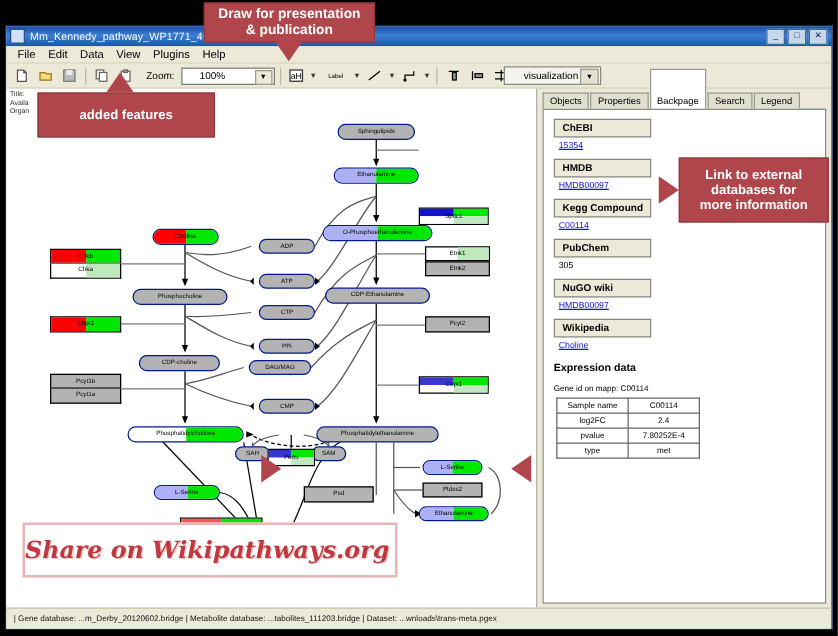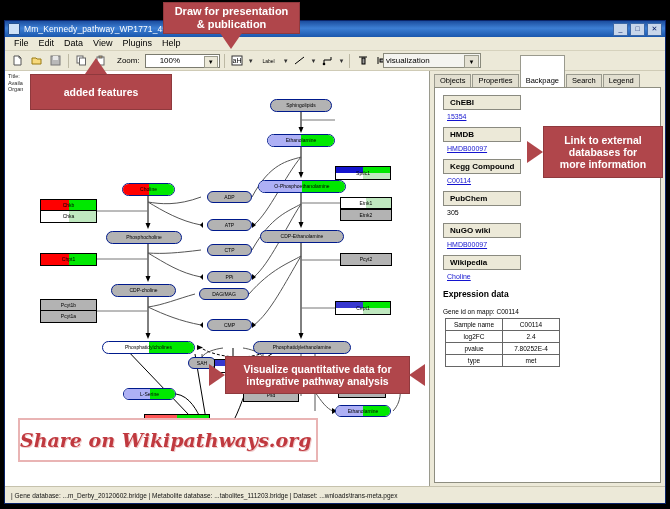--- a/index.html
+++ b/index.html
@@ -24,22 +24,22 @@
   .toolbar{height:20px;background:#ece9d8;border-bottom:1px solid #cfcbb6;display:flex;align-items:center;
            padding-left:4px;box-sizing:border-box;gap:2px;position:relative;}
   .tbicon{width:15px;height:15px;border:1px solid transparent;display:flex;align-items:center;justify-content:center;}
   .tbsep{width:1px;height:14px;background:#bdb9a4;margin:0 2px;}
   .zoomlabel{font-size:8px;margin:0 3px 0 6px;}
   .zoomsel{width:75px;height:14px;background:#fff;border:1px solid #7b7b6f;font-size:8px;
            display:flex;align-items:center;padding-left:14px;box-sizing:border-box;position:relative;}
   .zoomsel .arrow{position:absolute;right:1px;top:1px;width:12px;height:10px;background:#ece9d8;
            border:1px solid #9b9b8c;display:flex;align-items:center;justify-content:center;font-size:6px;}
   .ddarrow{font-size:6px;margin:0 1px 0 0;color:#333;}
-  .vis-sel{position:absolute;right:184px;top:2px;width:98px;height:15px;background:#f4f4f0;border:1px solid #8a8a7c;
-           font-size:8px;display:flex;align-items:center;padding-left:2px;box-sizing:border-box;}
+  .vis-sel{position:absolute;right:184px;top:2px;width:78px;height:15px;background:#f4f4f0;border:1px solid #8a8a7c;
+           font-size:8px;display:flex;align-items:center;padding-left:15px;box-sizing:border-box;}
   .vis-sel .arrow{position:absolute;right:1px;top:1px;width:13px;height:11px;background:#e4e1d3;
            border:1px solid #9b9b8c;display:flex;align-items:center;justify-content:center;font-size:6px;}
 
   
   .body{position:absolute;left:0;right:0;top:50px;bottom:16px;display:flex;}
   .canvas{position:relative;width:424px;background:#fff;border-right:1px solid #9a9a8e;overflow:hidden;}
   .sidepanel{flex:1;background:#ece9d8;position:relative;}
 
   .canvas-info{position:absolute;left:3px;top:2px;font-size:5.5px;line-height:6.5px;color:#2a2a2a;}
 
@@ -549,24 +549,20 @@
   </div>
   <div class="arrow-up" style="left:85px;top:58px;"></div>
 
   <div class="callout" style="left:543px;top:126px;width:120px;height:52px;font-size:10.5px;flex-direction:column;">
     <span>Link  to external</span>
     <span>databases  for</span>
     <span>more information</span>
   </div>
   <div class="arrow-lf" style="left:527px;top:141px;transform:rotate(180deg);"></div>
 
-  <div class="callout" style="left:225px;top:356px;width:185px;height:38px;font-size:10.5px;flex-direction:column;">
-    <span>Visualize quantitative data  for</span>
-    <span>integrative pathway analysis</span>
-  </div>
   <div class="arrow-lf" style="left:209px;top:364px;transform:rotate(180deg);"></div>
   <div class="arrow-lf" style="left:409px;top:364px;"></div>
 
   <div class="share">
     <span>Share on Wikipathways.org</span>
   </div>
 
 </div>
 
 </body></html>

